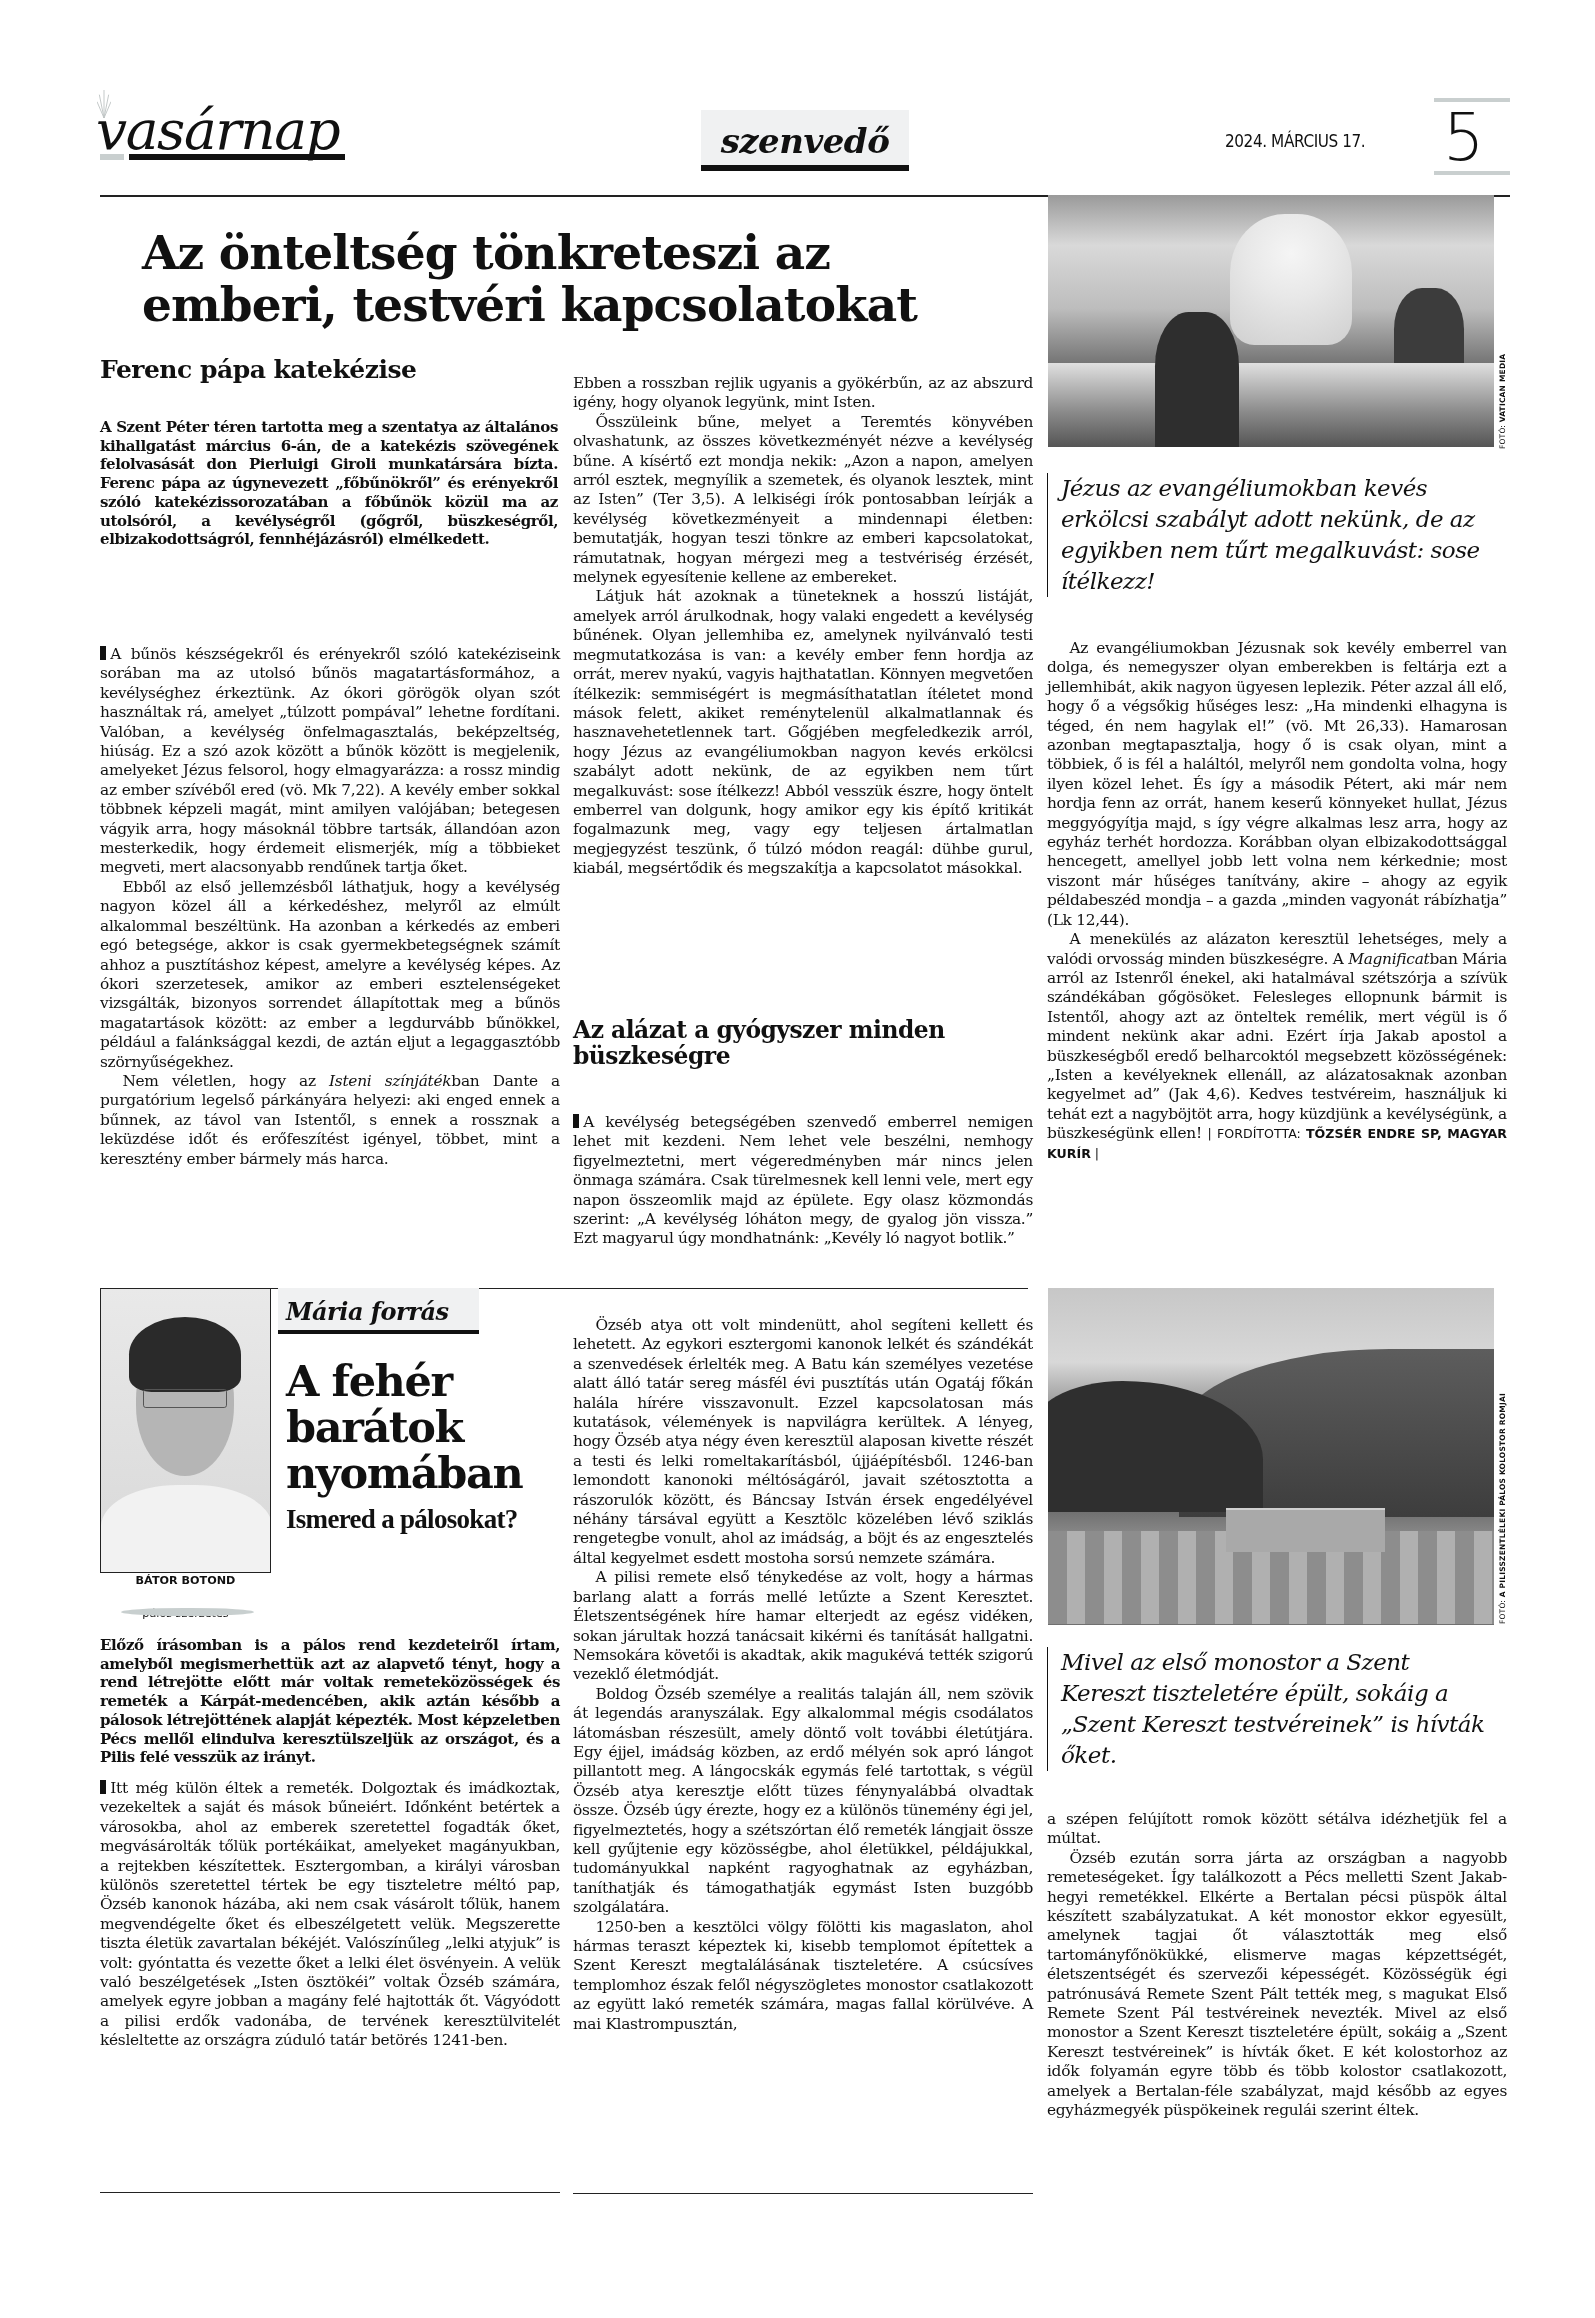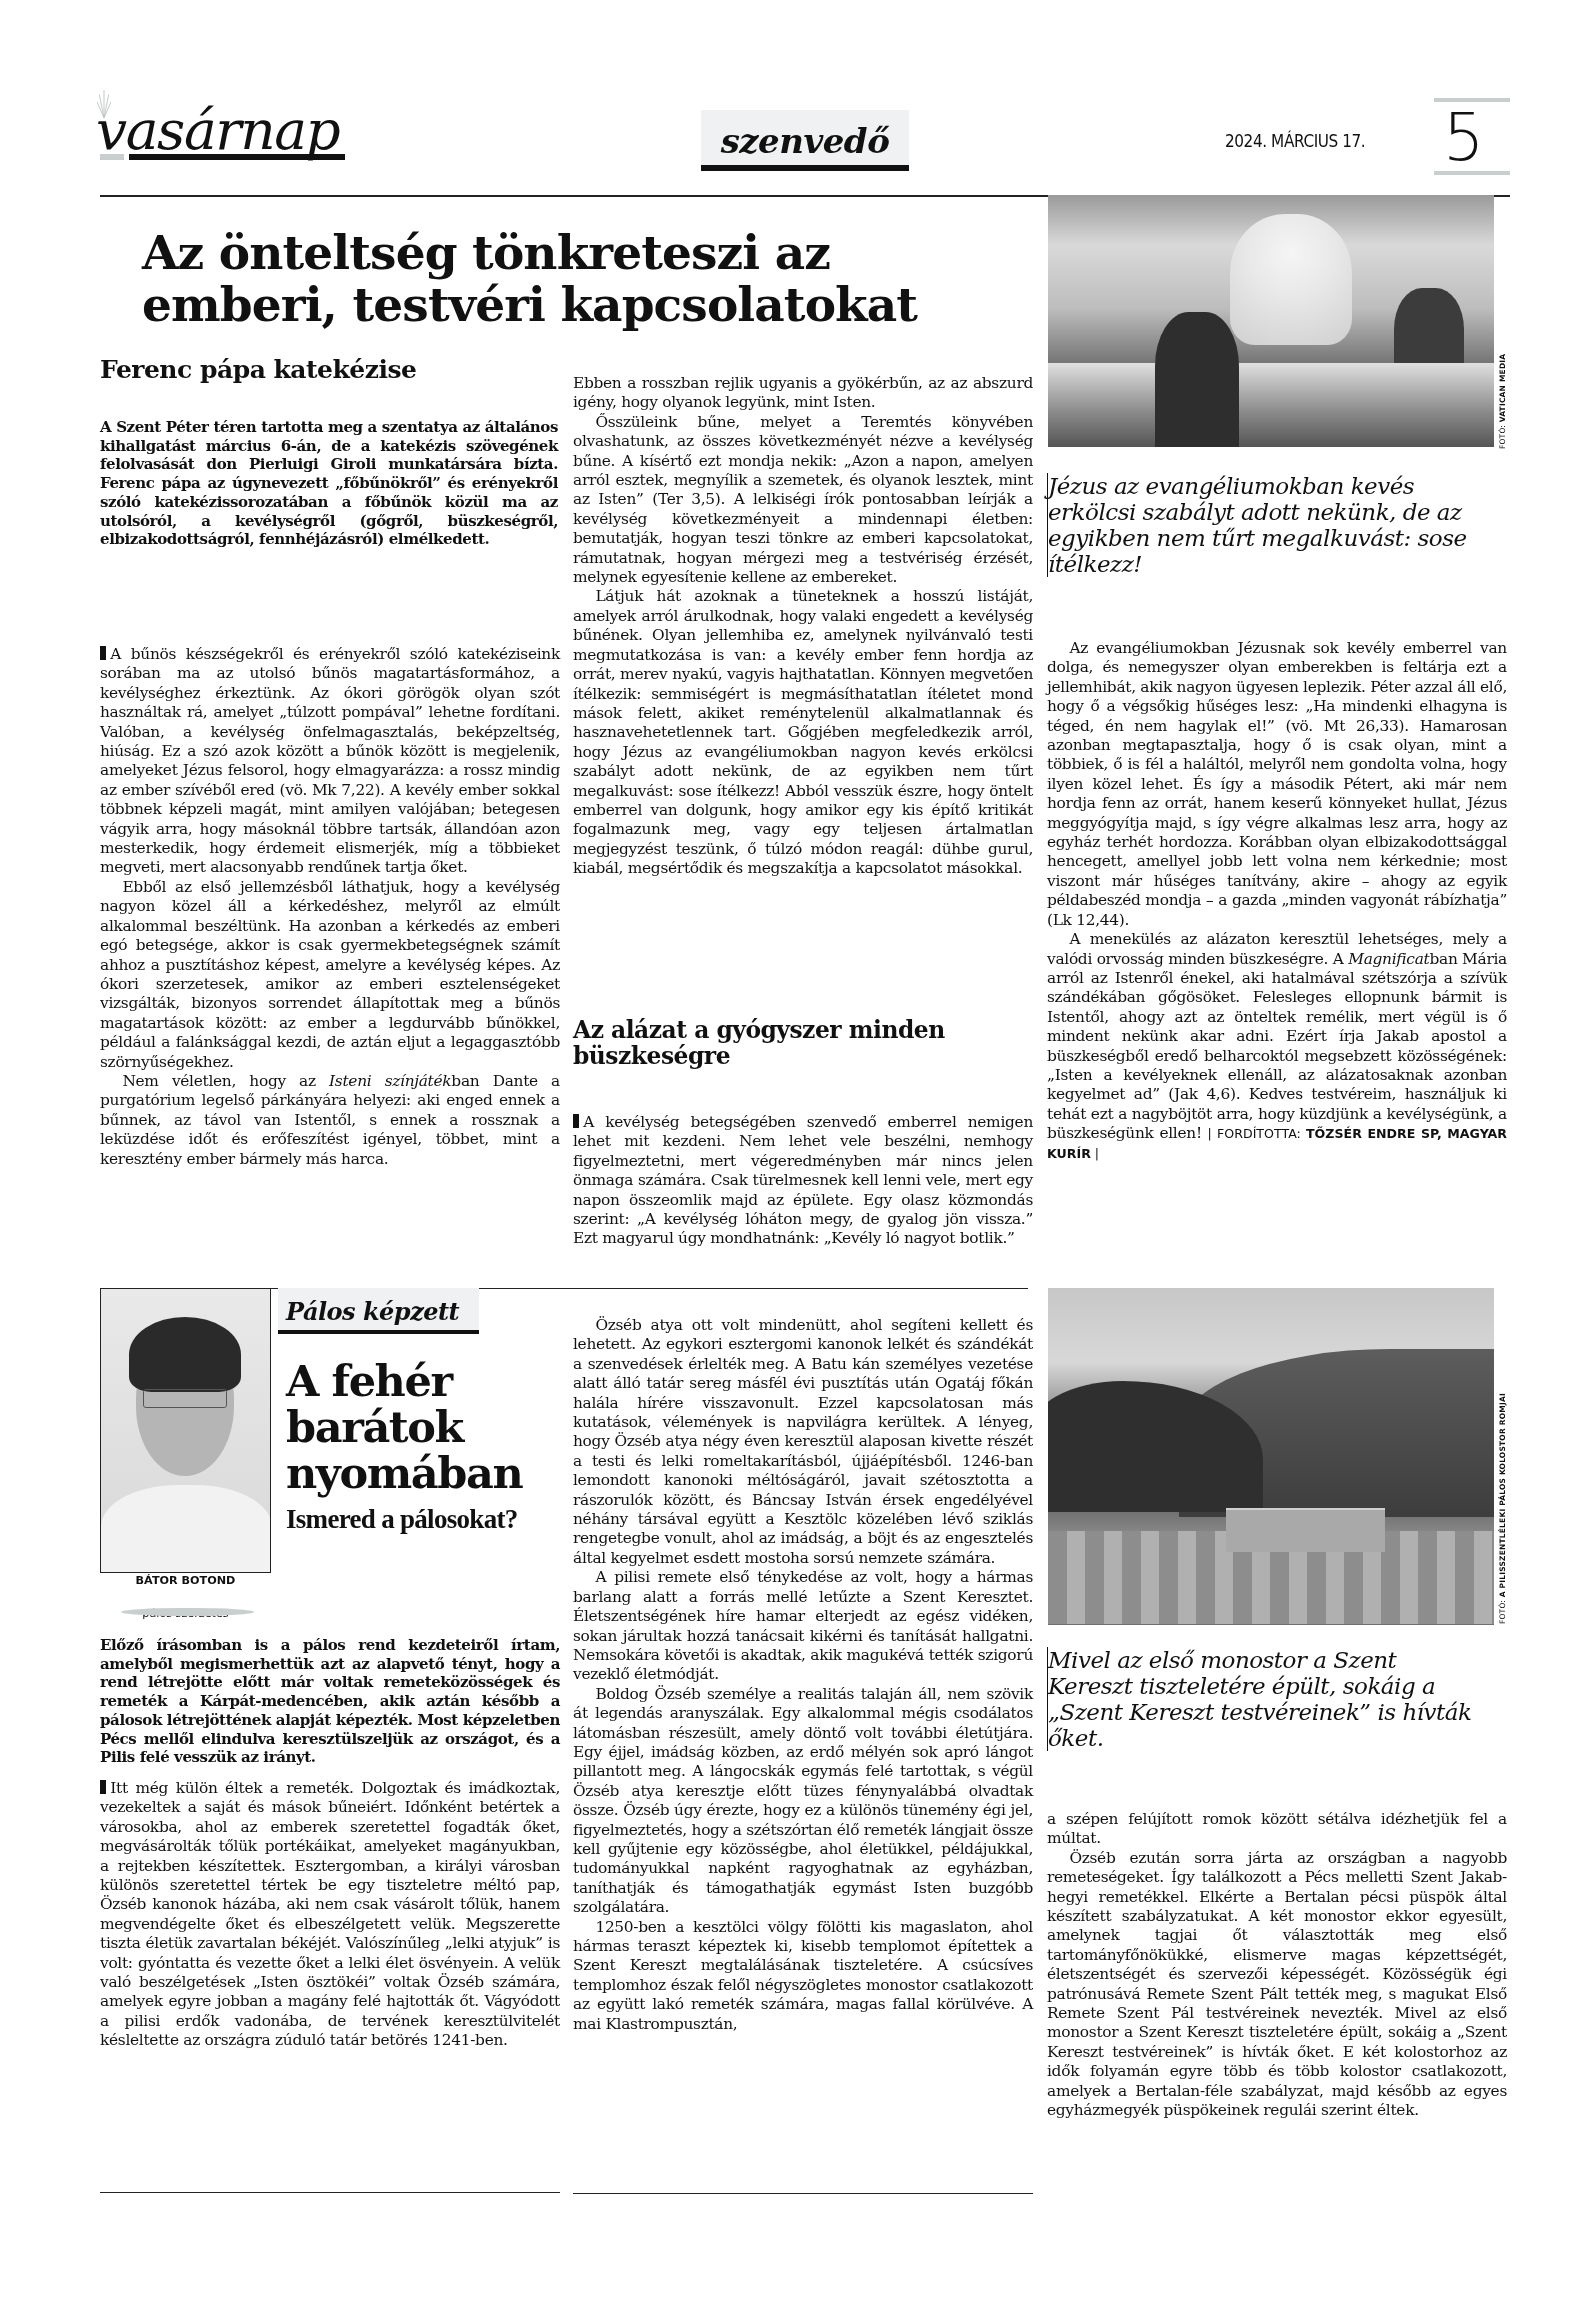--- a/index.html
+++ b/index.html
@@ -39,21 +39,21 @@
   
   .photo1 { left: 1048px; top: 195px; width: 446px; height: 252px; background: linear-gradient(180deg,#9a9a9a 0%,#d9d9d9 20%,#bdbdbd 45%,#6a6a6a 70%,#3a3a3a 100%); overflow: hidden; }
   .photo1 .pope { position: absolute; left: 182px; top: 18.7px; width: 122px; height: 131px; border-radius: 45% 45% 20% 20%; background: radial-gradient(circle at 50% 30%, #f5f5f5 0%, #e8e8e8 40%, #cfcfcf 100%); }
   .photo1 .car { position: absolute; left: 0; top: 168px; width: 446px; height: 84px; background: linear-gradient(180deg,#e0e0e0,#888 60%,#555); }
   .photo1 .man1 { position: absolute; left: 107px; top: 117px; width: 84px; height: 136px; border-radius: 40% 40% 0 0; background: #2e2e2e; }
   .photo1 .man2 { position: absolute; left: 346px; top: 93px; width: 70px; height: 103px; border-radius: 40% 40% 0 0; background: #3c3c3c; }
   .credit { font-family: "DejaVu Sans", sans-serif; font-size: 7.5px; letter-spacing: 0.2px; color: #111; writing-mode: vertical-rl; transform: rotate(180deg); white-space: nowrap; }
   .credit b { font-weight: bold; }
   .credit1 { left: 1498px; top: 327px; height: 122px; }
 
-  .pull-quote { font-family: "DejaVu Serif", serif; font-style: italic; font-size: 23px; line-height: 26px; letter-spacing: -0.5px; border-left: 1.4px solid #111; }
+  .pull-quote { font-family: "DejaVu Serif", serif; font-style: italic; font-size: 23px; line-height: 31px; letter-spacing: -0.5px; padding-left: 13px; border-left: 1.4px solid #111; }
   .pq1 { left: 1047px; top: 473px; width: 430px; }
 
   .col3-a { left: 1047px; top: 639px; width: 460px; }
   .byline-sig { font-family: "DejaVu Sans", sans-serif; font-size: 12.6px; letter-spacing: 0; }
   .byline-sig b { font-weight: bold; }
 
   
   .rule-mid1 { left: 100px; top: 1288px; width: 928px; height: 1.4px; background: #222; }
   .rule-mid2 { left: 1048px; top: 1288px; width: 446px; height: 1.4px; background: #222; }
 
@@ -165,21 +165,21 @@
     <div class="robe"></div>
     <div class="face"></div>
     <div class="hair"></div>
     <div class="glasses"></div>
   </figure>
   <div class="abs author-name">BÁTOR BOTOND</div>
   <div class="abs author-role">pálos szerzetes</div>
   <div class="abs author-shadow"></div>
 
   <div class="abs column-box"></div>
-  <div class="abs column-label">Pálos képzett</div>
+  <div class="abs column-label">Mária forrás</div>
   <div class="abs column-bar"></div>
 
   <h1 class="abs headline2" style="margin:0">A fehér barátok nyomában</h1>
   <h2 class="abs subtitle2" style="margin:0">Ismered a pálosokat?</h2>
 
   <div class="abs body-text lead lead-2">Előző írásomban is a pálos rend kezdeteiről írtam, amelyből megismerhettük azt az alapvető tényt, hogy a rend létrejötte előtt már voltak remetekö­zösségek és remeték a Kárpát-medencében, akik az­tán később a pálosok létrejöttének alapját képezték. Most képzeletben Pécs mellől elindulva keresztül­szeljük az országot, és a Pilis felé vesszük az irányt.</div>
   <div class="abs body-text col1-b">
     <p class="first">Itt még külön éltek a remeték. Dolgoztak és imádkoztak, vezekeltek a saját és mások bűnei­ért. Időnként betértek a városokba, ahol az embe­rek szeretettel fogadták őket, megvásárolták tőlük portékáikat, amelyeket magányukban, a rejtekben készítettek. Esztergomban, a királyi városban külö­nös szeretettel tértek be egy tiszteletre méltó pap, Özséb kanonok házába, aki nem csak vásárolt tő­lük, hanem megvendégelte őket és elbeszélgetett velük. Megszerette tiszta életük zavartalan béké­jét. Valószínűleg „lelki atyjuk” is volt: gyóntatta és vezette őket a lelki élet ösvényein. A velük való be­szélgetések „Isten ösztökéi” voltak Özséb számára, amelyek egyre jobban a magány felé hajtották őt. Vágyódott a pilisi erdők vadonába, de tervének ke­resztülvitelét késleltette az országra zúduló tatár betörés 1241-ben.</p>
   </div>
 

